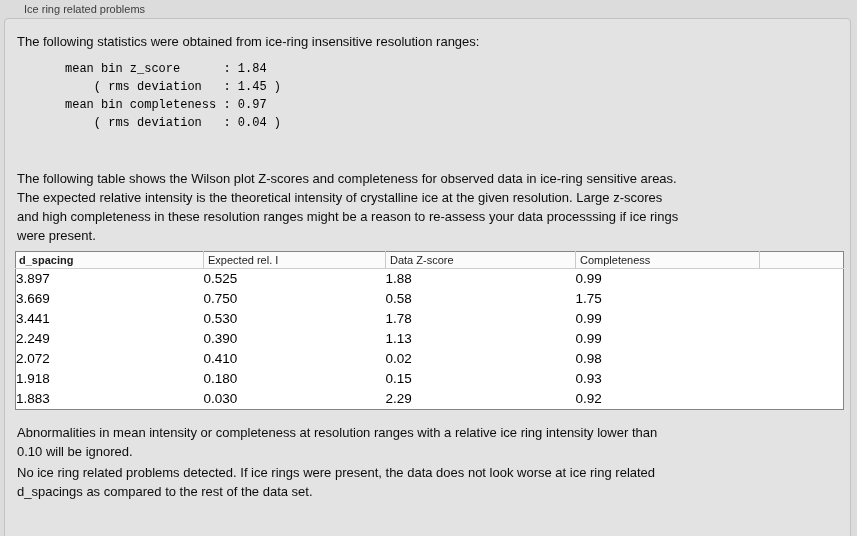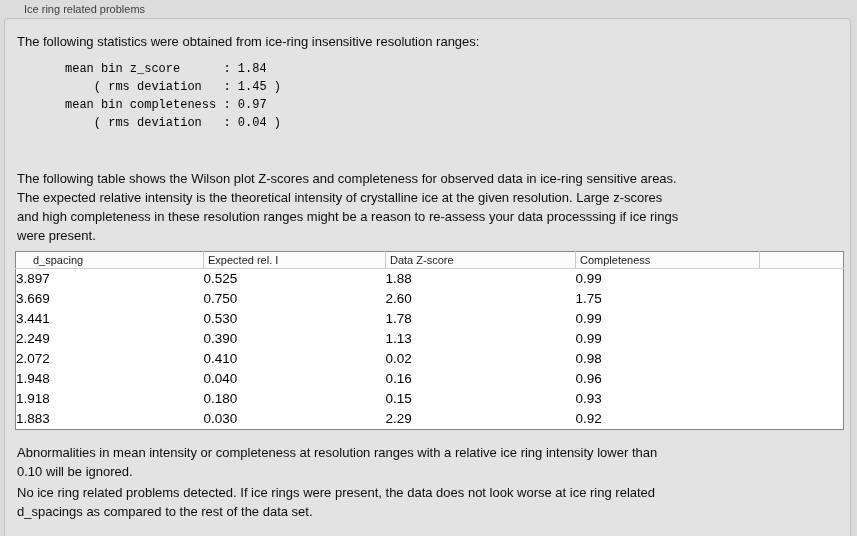--- a/index.html
+++ b/index.html
@@ -63,21 +63,21 @@
     font-weight: normal;
     text-align: left;
     padding: 1px 0 1px 4px;
     background: var(--header-bg, #fbfbfb);
     border-left: 1px solid #c9c9c9;
     border-bottom: 1px solid #cfcfcf;
     color: #1c1c1c;
     overflow: hidden;
     white-space: nowrap;
   }
-  table.list th:first-child { border-left: none; padding-left: 17px; }
+  table.list th:first-child { border-left: none; padding-left: 3px; font-weight: bold; }
   table.list td {
     height: 20px;
     font-size: 13.5px;
     line-height: 20px;
     padding: 0;
     vertical-align: middle;
     color: #000;
     overflow: hidden;
     white-space: nowrap;
   }
@@ -128,21 +128,21 @@
         <tr>
           <td class="c0">3.897</td>
           <td class="c1">0.525</td>
           <td class="c2">1.88</td>
           <td class="c3">0.99</td>
           <td class="c4"></td>
         </tr>
         <tr>
           <td class="c0">3.669</td>
           <td class="c1">0.750</td>
-          <td class="c2">2.60</td>
+          <td class="c2">0.58</td>
           <td class="c3">1.75</td>
           <td class="c4"></td>
         </tr>
         <tr>
           <td class="c0">3.441</td>
           <td class="c1">0.530</td>
           <td class="c2">1.78</td>
           <td class="c3">0.99</td>
           <td class="c4"></td>
         </tr>
@@ -151,27 +151,20 @@
           <td class="c1">0.390</td>
           <td class="c2">1.13</td>
           <td class="c3">0.99</td>
           <td class="c4"></td>
         </tr>
         <tr>
           <td class="c0">2.072</td>
           <td class="c1">0.410</td>
           <td class="c2">0.02</td>
           <td class="c3">0.98</td>
-          <td class="c4"></td>
-        </tr>
-        <tr>
-          <td class="c0">1.948</td>
-          <td class="c1">0.040</td>
-          <td class="c2">0.16</td>
-          <td class="c3">0.96</td>
           <td class="c4"></td>
         </tr>
         <tr>
           <td class="c0">1.918</td>
           <td class="c1">0.180</td>
           <td class="c2">0.15</td>
           <td class="c3">0.93</td>
           <td class="c4"></td>
         </tr>
         <tr>

